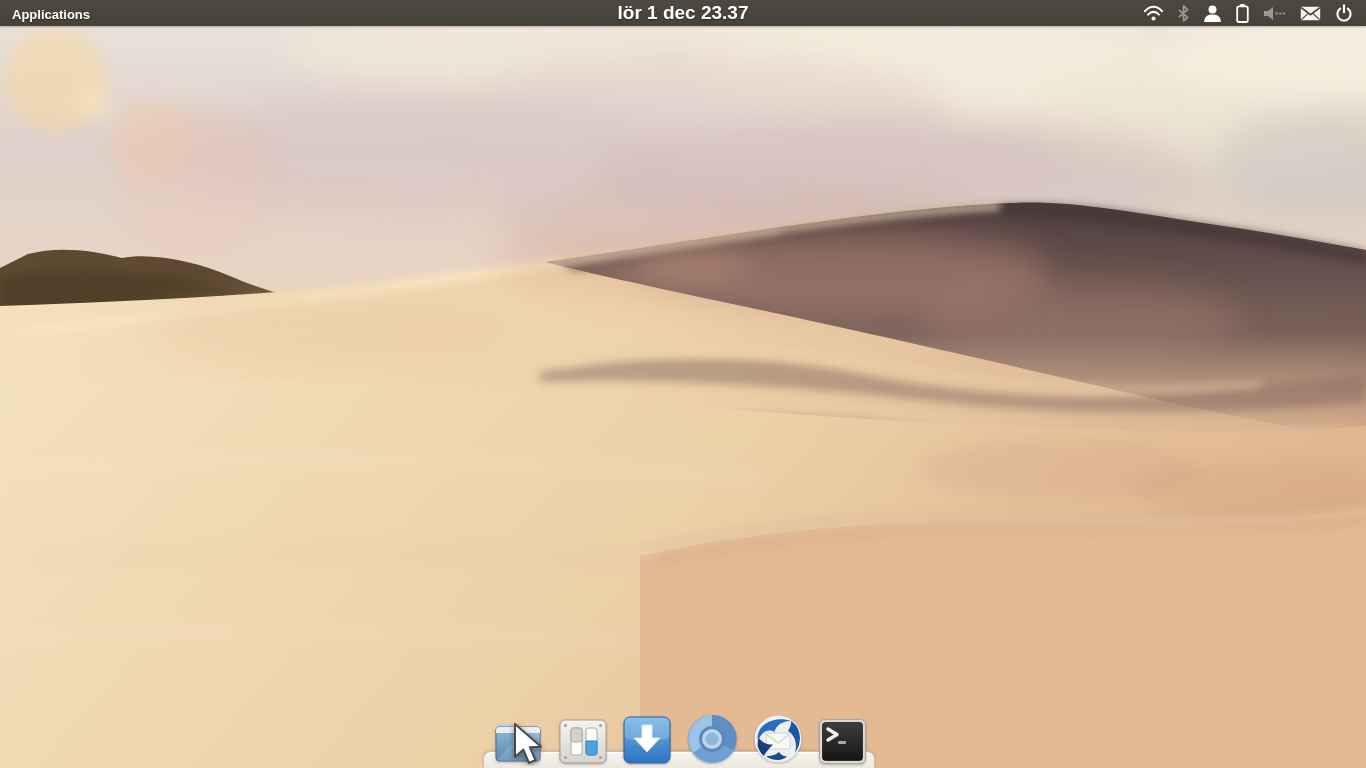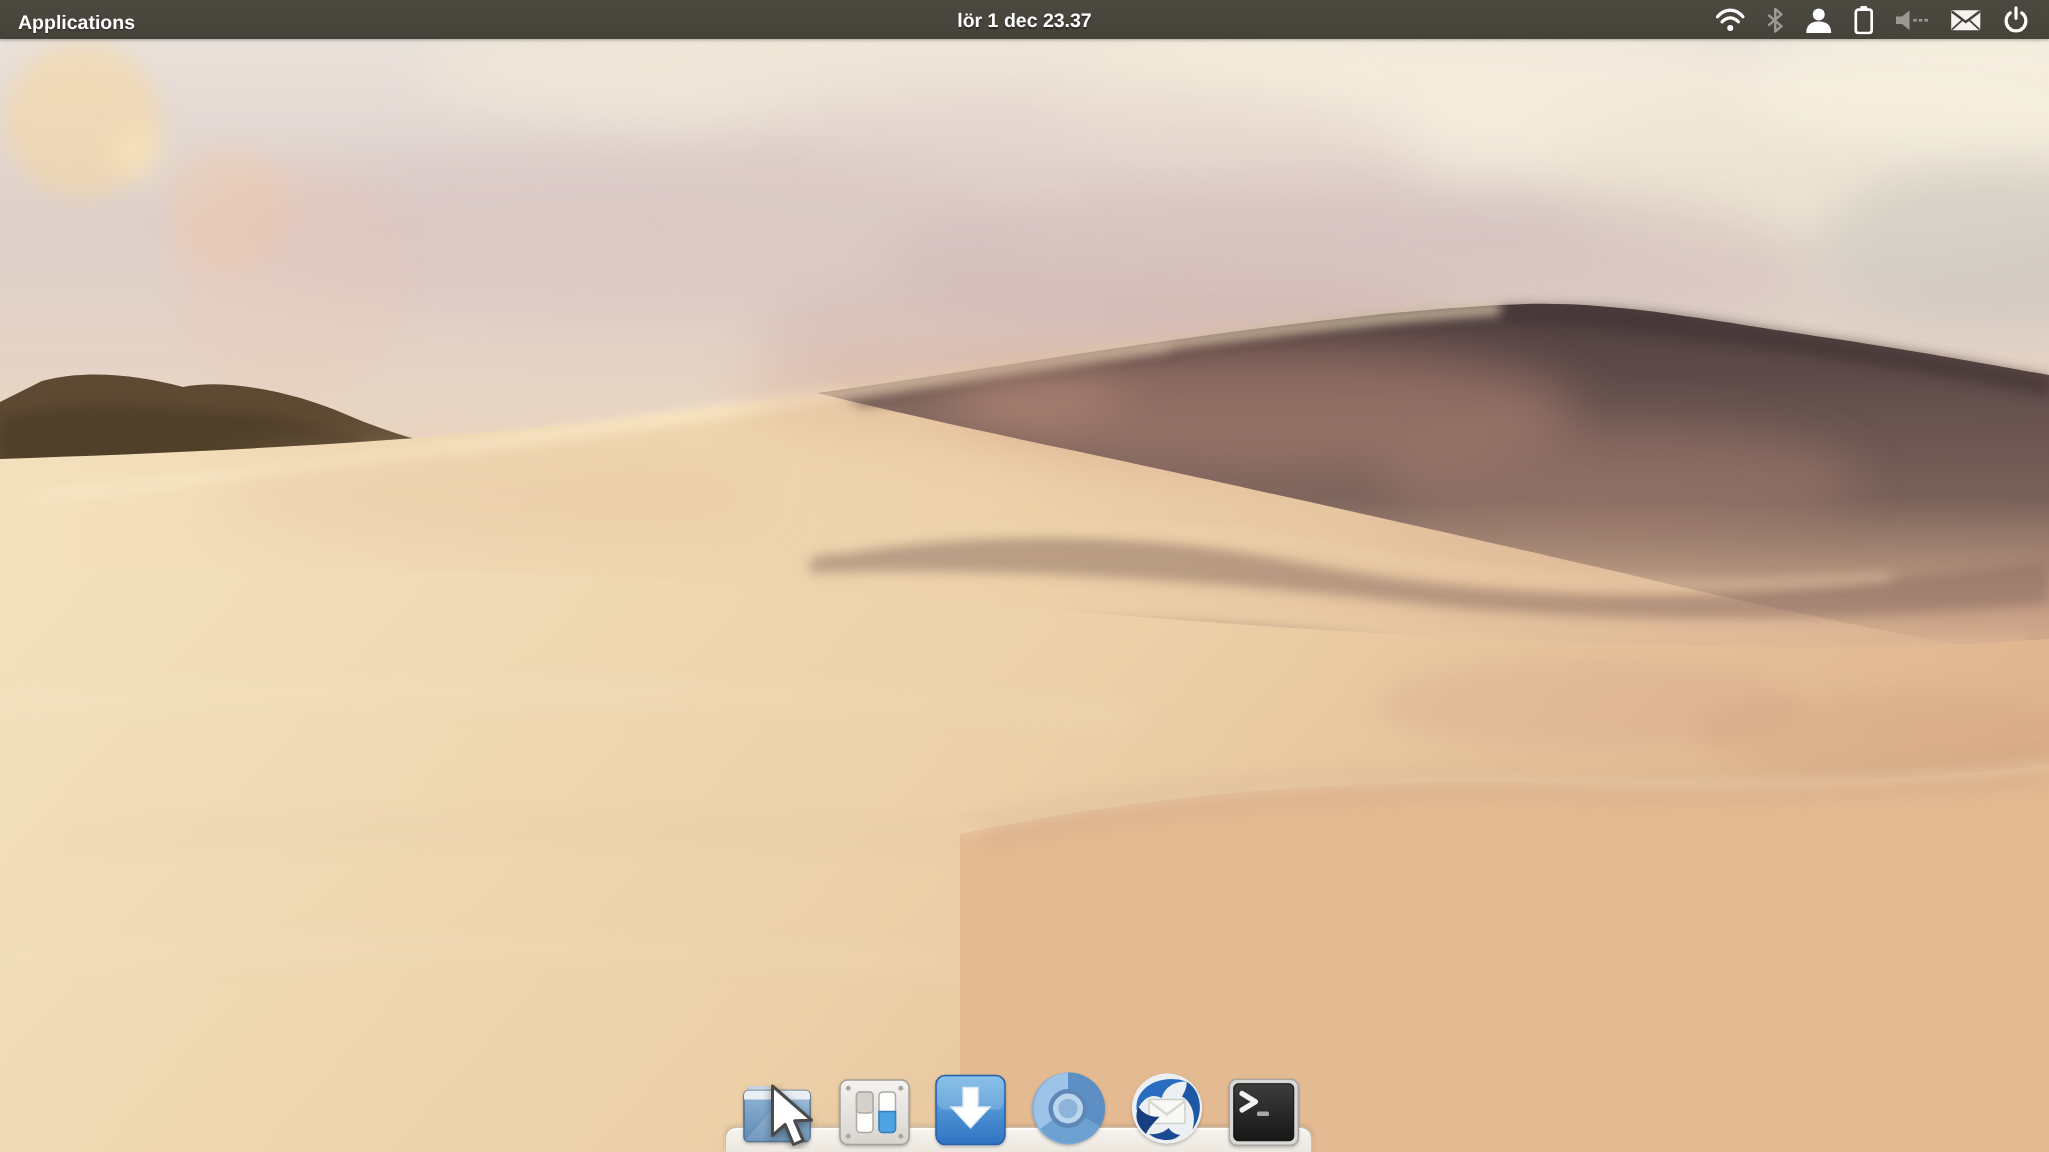--- a/index.html
+++ b/index.html
@@ -20,21 +20,21 @@
   }
   .panel-left { position:absolute; left:0; top:0; height:29px; display:flex; align-items:center; }
   .app-menu {
     padding:0 12px; height:26px; display:flex; align-items:center;
     font-size:13px; font-weight:bold; color:#fff;
     text-shadow:0 1px 1px rgba(0,0,0,.45); cursor:default;
   }
   .clock {
     position:absolute; left:0; right:0; top:0; height:26px;
     display:flex; align-items:center; justify-content:center;
-    font-size:13px; font-weight:bold; color:#fff;
+    font-size:19px; font-weight:bold; color:#fff;
     text-shadow:0 1px 1px rgba(0,0,0,.45); pointer-events:none;
   }
   .tray { position:absolute; right:6px; top:0; height:26px; display:flex; align-items:center; }
   .tray-item { height:26px; padding:0 7px; display:flex; align-items:center; justify-content:center; }
   .tray-item svg { display:block; }
   .dim { opacity:.45; }
 
   
   .dock-shelf {
     position:absolute; left:483px; bottom:0; width:392px; height:17px;

